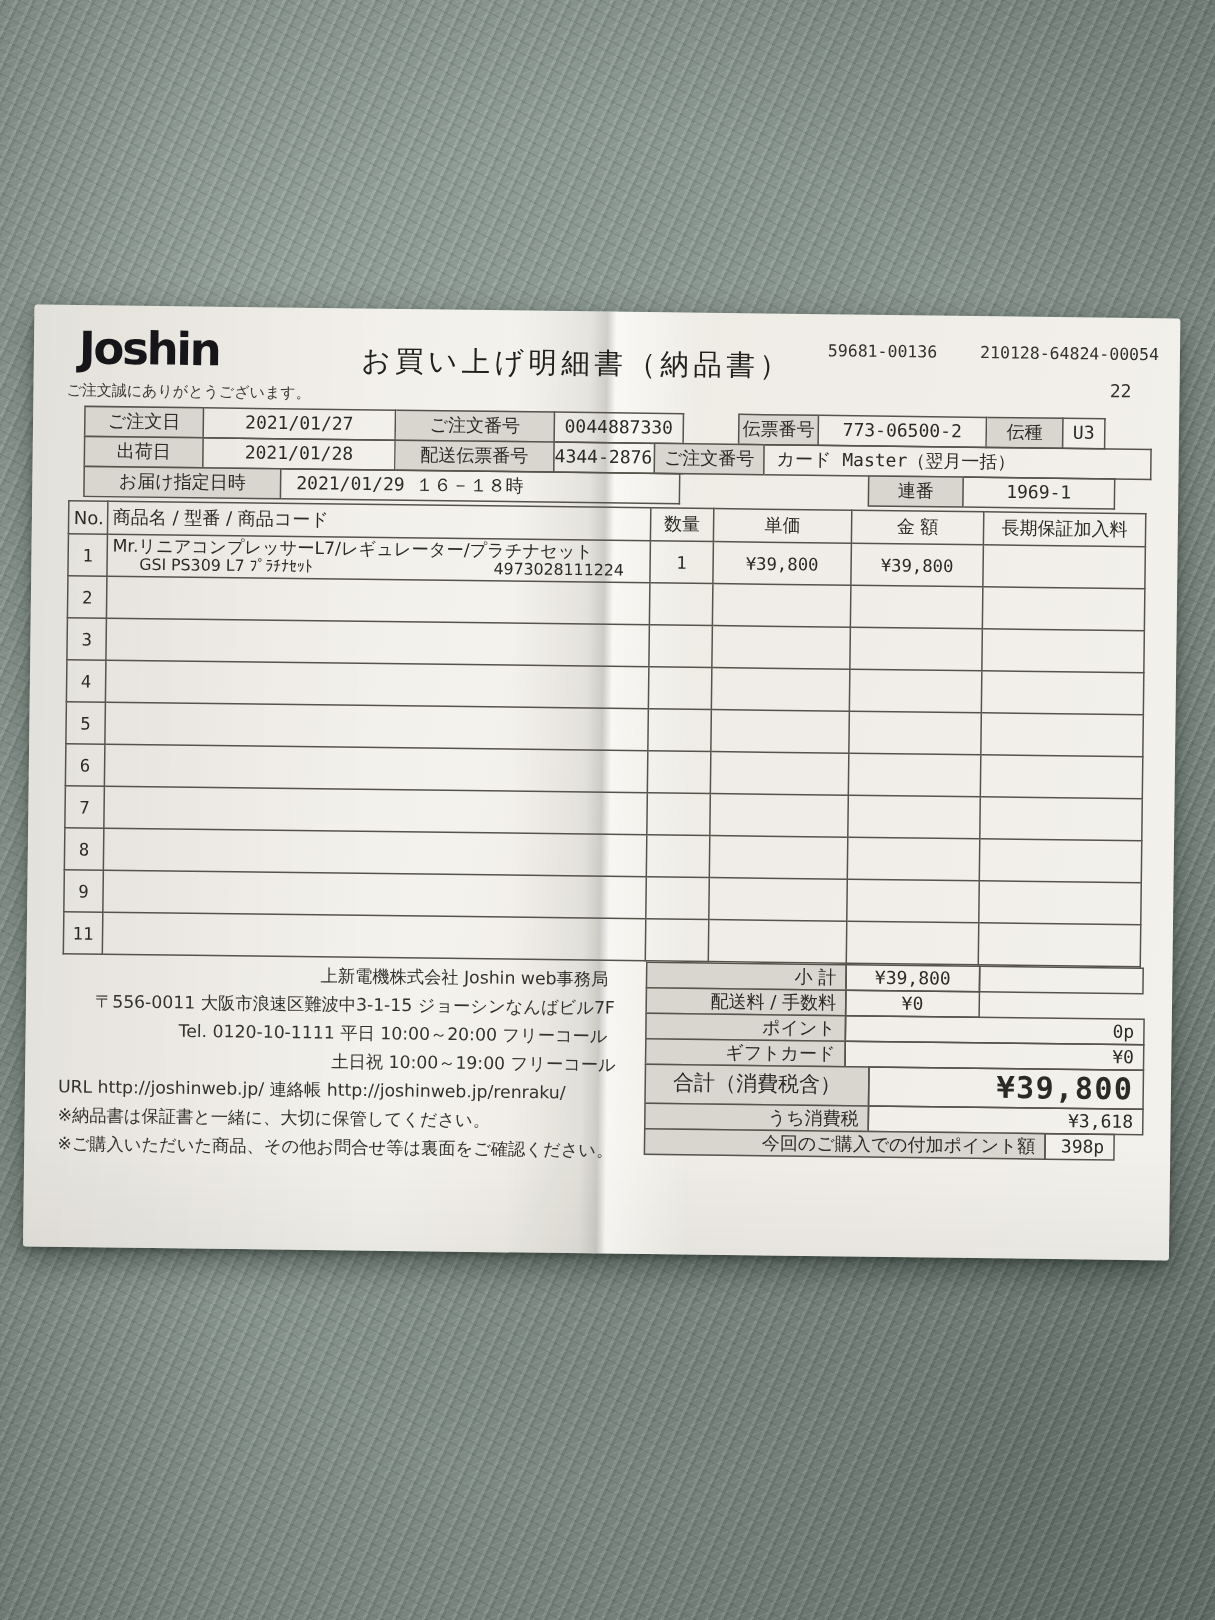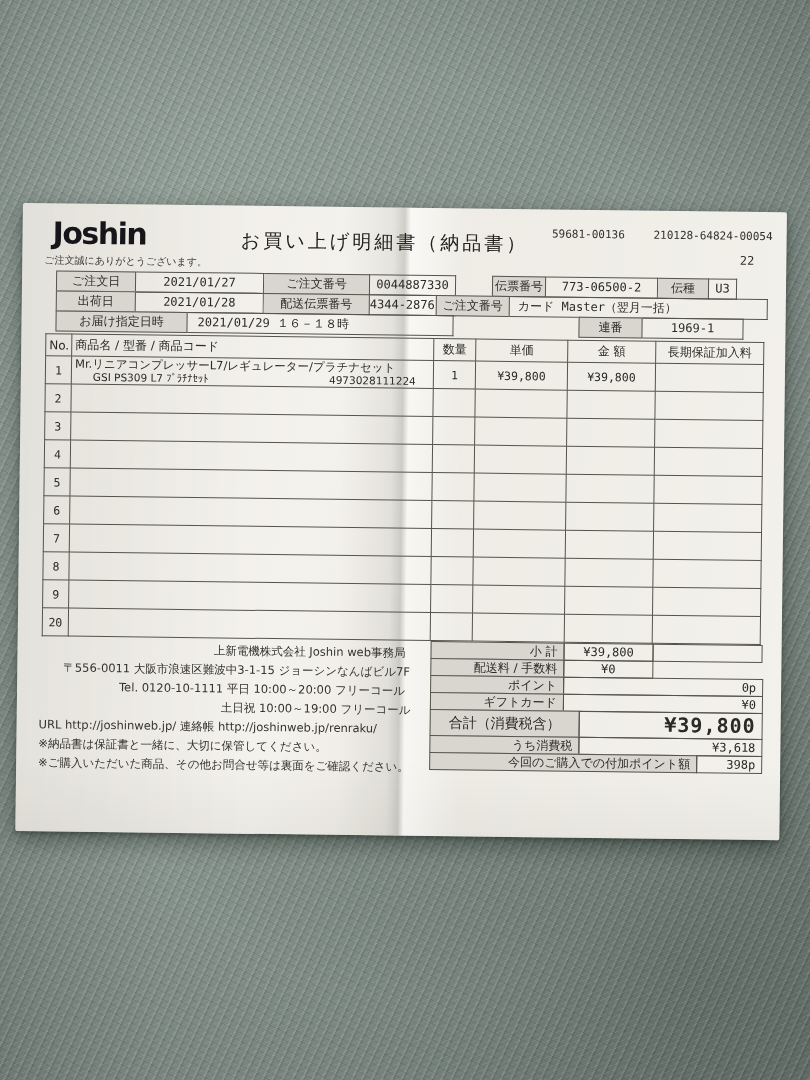--- a/index.html
+++ b/index.html
@@ -224,21 +224,21 @@
         </tr>
     <tr>
           <td class="c-no">9</td>
           <td></td>
           <td></td>
           <td></td>
           <td></td>
           <td></td>
         </tr>
     <tr>
-          <td class="c-no">20</td>
+          <td class="c-no">11</td>
           <td></td>
           <td></td>
           <td></td>
           <td></td>
           <td></td>
         </tr>
   </tbody>
     </table>
 
   <div class="totals">
@@ -263,21 +263,21 @@
     <div class="trow">
       <div class="tcell tlbl big" style="width:150px">合計（消費税含）</div>
       <div class="tcell tval big" style="width:184px">¥39,800</div>
     </div>
     <div class="trow">
       <div class="tcell tlbl" style="width:150px">うち消費税</div>
       <div class="tcell tval" style="width:184px">¥3,618</div>
     </div>
     <div class="trow">
       <div class="tcell tlbl" style="width:268px">今回のご購入での付加ポイント額</div>
-      <div class="tcell tval" style="width:66px">398p</div>
+      <div class="tcell tval" style="width:47px">398p</div>
     </div>
   </div>
 
   <div class="footer">
     <div class="f-company">上新電機株式会社 Joshin web事務局</div>
     <div class="f-address">〒556-0011 大阪市浪速区難波中3-1-15 ジョーシンなんばビル7F</div>
     <div class="f-tel">Tel. 0120-10-1111  平日    10:00～20:00 フリーコール</div>
     <div class="f-tel2">土日祝  10:00～19:00 フリーコール</div>
     <div class="f-url">URL http://joshinweb.jp/  連絡帳 http://joshinweb.jp/renraku/</div>
     <div class="f-note">※納品書は保証書と一緒に、大切に保管してください。</div>

